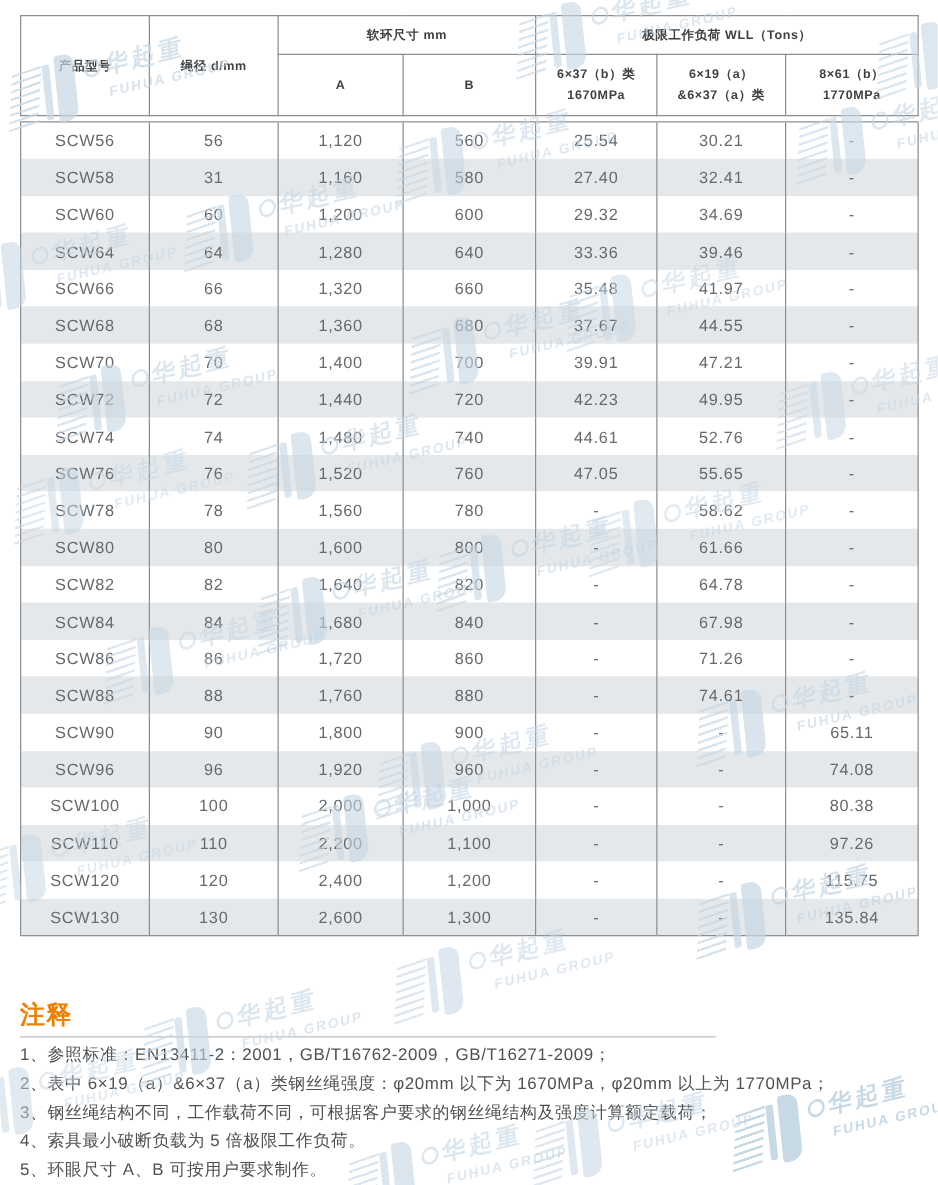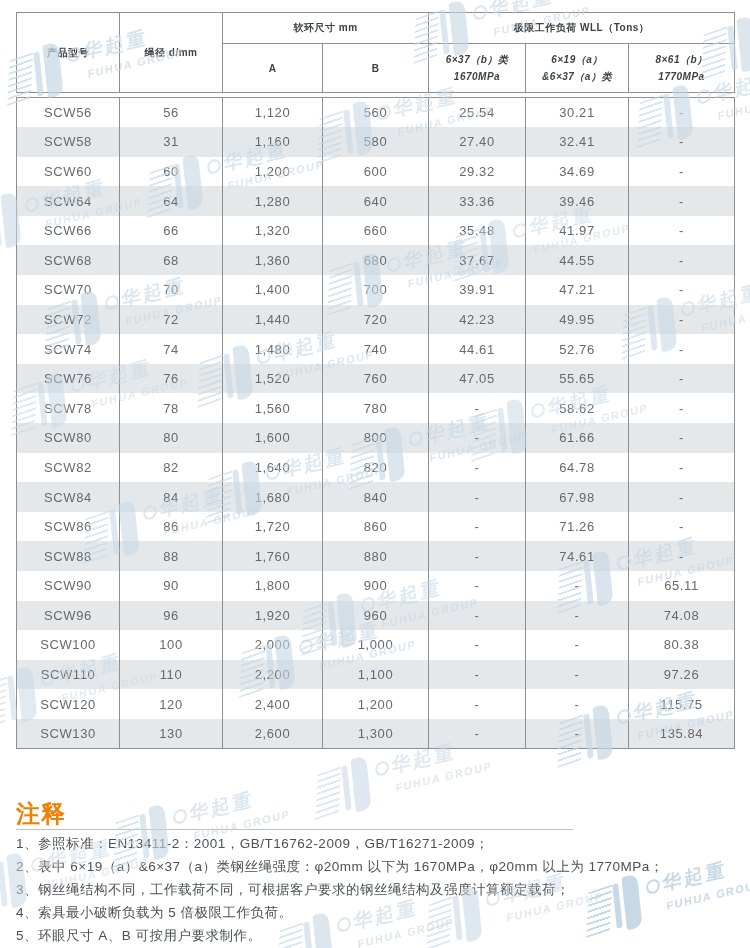--- a/index.html
+++ b/index.html
@@ -16,38 +16,38 @@
     position:absolute; left:16px; top:12px; width:718px;
   }
   .head-table th {
     border:1px solid #8e8e8e; background:#ffffff;
     color:#3e4042; font-weight:bold; font-size:10px;
     text-align:center; vertical-align:middle; padding:0;
     letter-spacing:0.5px;
   }
   .head-table tr.r1 th { height:31px; }
   .head-table tr.r2 th { height:49px; }
-  .sub2 { display:block; line-height:17px;font-style:italic; }
+  .sub2 { display:block; line-height:17px; }
 
   
   .body-table {
     position:absolute; left:16px; top:97px; width:718px;
     border-top:1px solid #8e8e8e; border-bottom:1px solid #8e8e8e;padding-left:16px;
   }
   .body-table td {
     border-left:1px solid #8e8e8e; border-right:1px solid #8e8e8e;
     height:29.6px; text-align:center; vertical-align:middle;
     color:#67696c; font-size:13px; letter-spacing:0.6px; padding:0;
   }
   .body-table tr:nth-child(even) td { background:#e5e8ea; }
 
   
   .notes-title {
     position:absolute; left:16px; top:798px;
-    font-size:24px; font-weight:bold; color:#f07f00; letter-spacing:1px;
+    font-size:20px; font-weight:bold; color:#f07f00; letter-spacing:1px;
   }
   .notes-rule {
     position:absolute; left:16px; top:829px; width:557px; height:1px;
     background:#bfbfbf;
   }
   .notes-list {
     position:absolute; left:16px; top:832px; width:720px;
     font-size:13.5px; color:#4e5052;
   }
   .note-line { height:23px; line-height:23px; letter-spacing:0.5px; }

